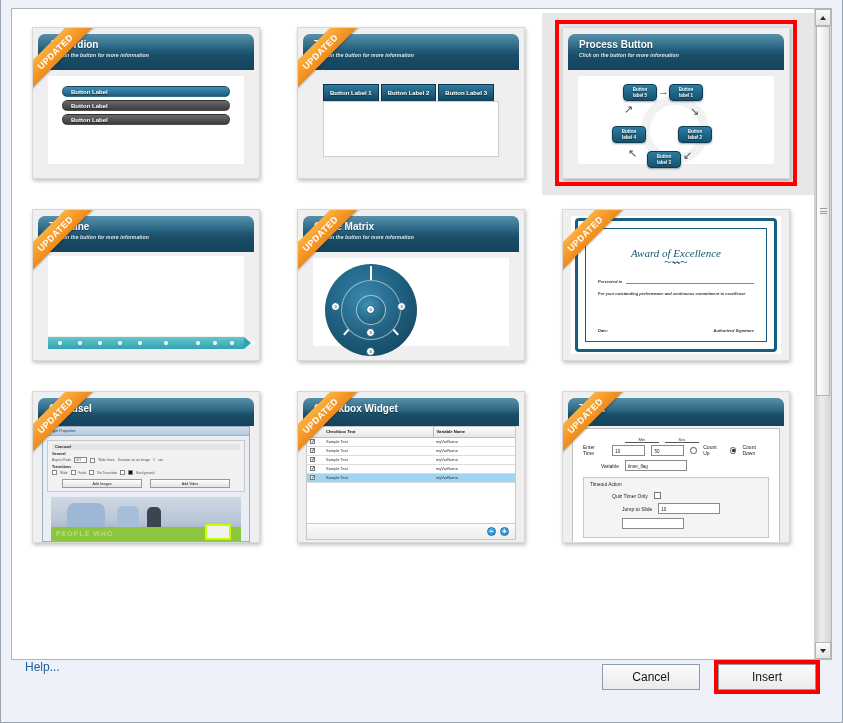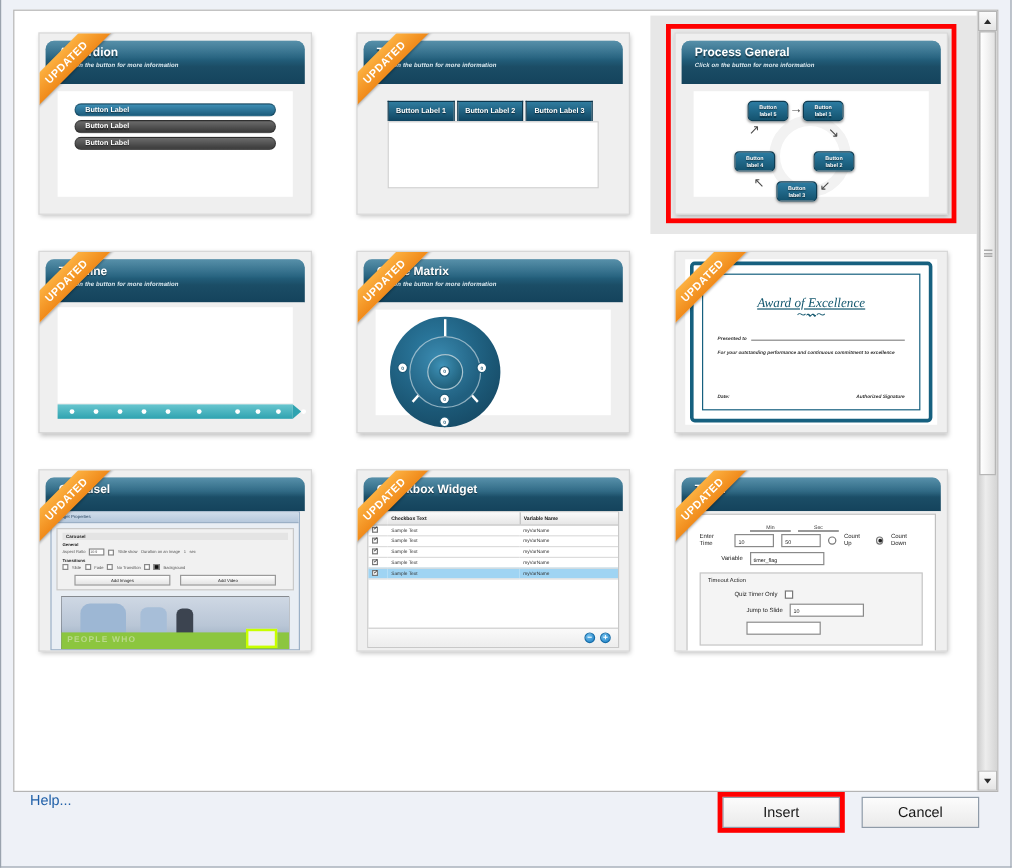--- a/index.html
+++ b/index.html
@@ -213,21 +213,21 @@
     box-shadow: inset 0 0 0 2px #fff;
   }
   .cert-inner {
     position: absolute; inset: 7px;
     border: 1px solid #16607f;
     padding: 10px 12px 0 12px;
   }
   .cert-title {
     text-align: center; font-family: "Liberation Serif", serif;
     font-size: 11px; font-style: italic; color: #14586f;
-    text-decoration: underline; margin-top: 8px;
+    margin-top: 8px;
   }
   .cert-orn { text-align: center; color: #14586f; font-size: 8px; line-height: 8px; }
   .cert-line {
     font-size: 4px; font-style: italic; font-weight: bold; color: #333;
     margin-top: 11px; display: flex; align-items: flex-end;
   }
   .cert-rule { flex: 1; border-bottom: 1px solid #888; margin-left: 4px; height: 6px; }
   .cert-body { font-size: 4px; font-style: italic; font-weight: bold; color: #333; margin-top: 7px; }
   .cert-foot {
     position: absolute; left: 12px; right: 12px; bottom: 8px;
@@ -410,21 +410,21 @@
                   </div>
                   <div class="tab-panel"></div>
                 </div>
               </div>
             </div>
           </div>
 
           <div class="cell sel-bg" style="width:277px;">
             <div class="card selected">
               <div class="card-header">
-                <div class="card-title">Process General</div>
+                <div class="card-title">Process Button</div>
                 <div class="card-sub">Click on the button for more information</div>
               </div>
               <div class="card-body">
                 <div class="stage">
                   <div class="pc">
                     <div class="pc-ring"></div>
                     <div class="pc-btn" style="left:45px;top:8px;">
                       <span>Button</span>
                       <span>label 5</span>
                     </div>
@@ -718,22 +718,22 @@
       </div>
       <div class="sb-btn">
         <span class="sb-arrow down"></span>
       </div>
     </div>
   </div>
 
   <div class="footer">
     <span class="help-link">Help...</span>
     <div class="foot-btns">
+      <span class="btn-wrap">
+        <span class="btn">Cancel</span>
+      </span>
       <span class="btn-wrap hot">
         <span class="btn">Insert</span>
       </span>
-      <span class="btn-wrap">
-        <span class="btn">Cancel</span>
-      </span>
     </div>
   </div>
 
 </div>
 
 </body></html>

